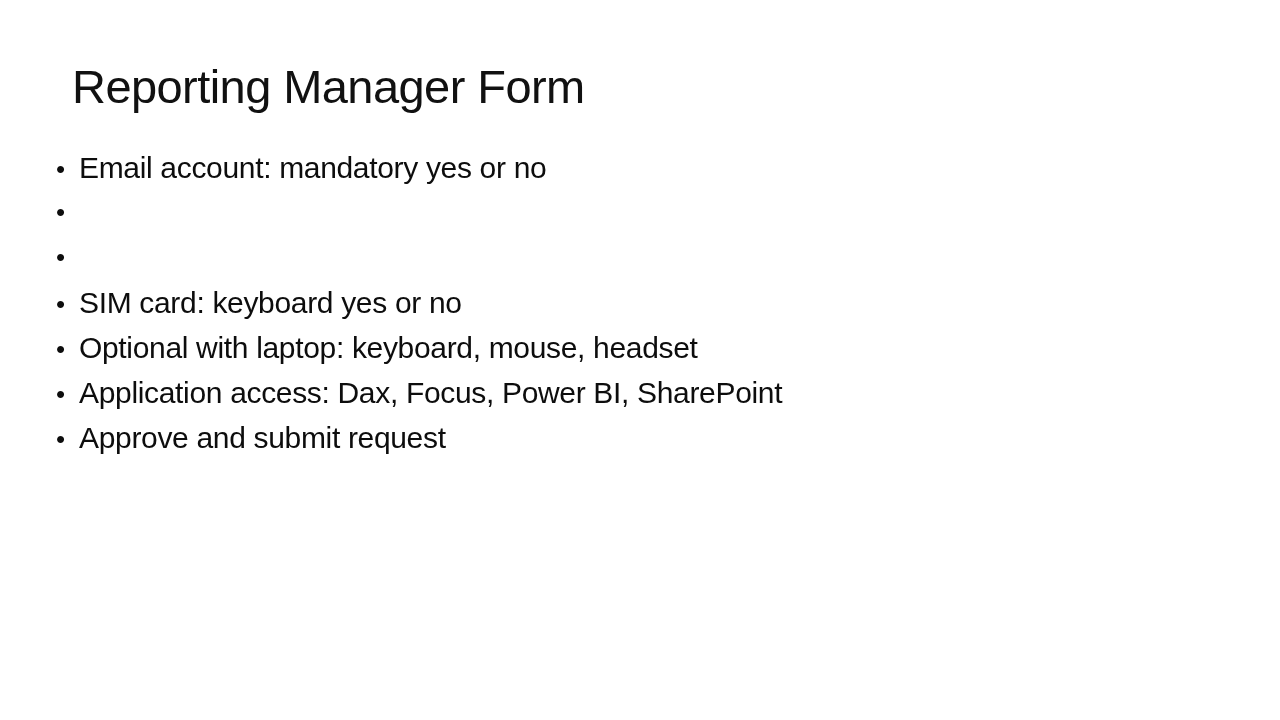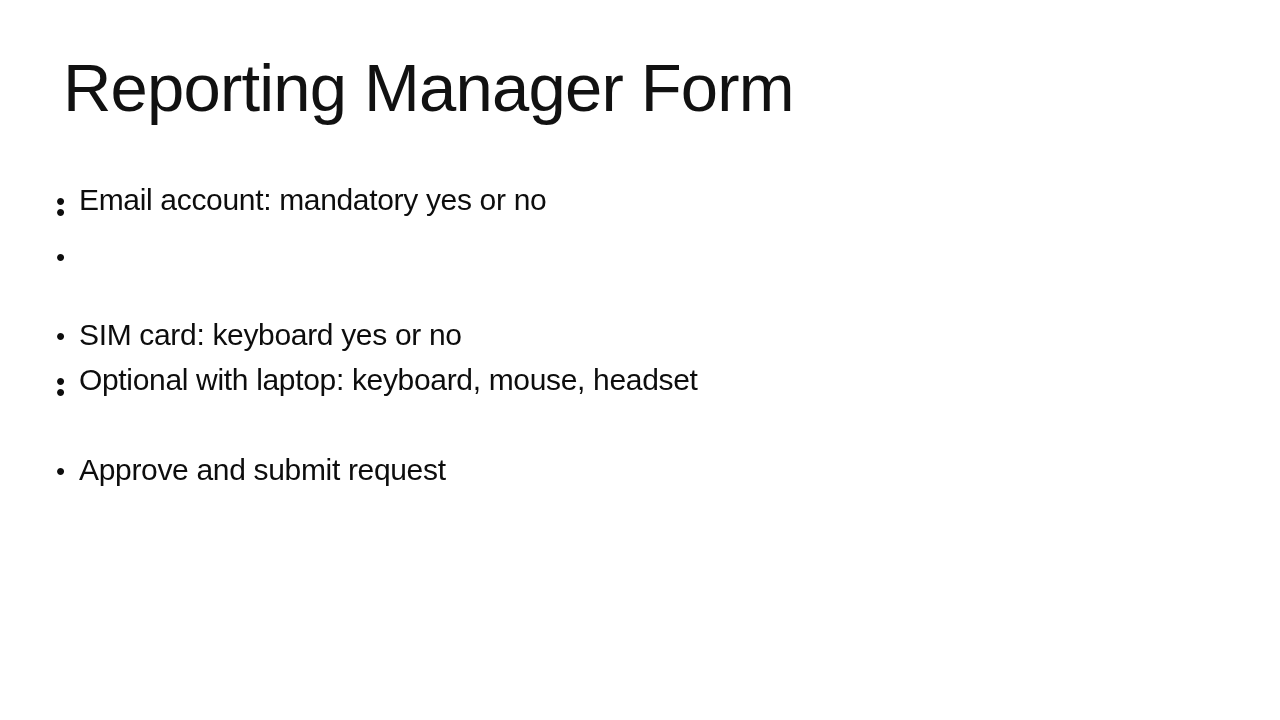--- a/index.html
+++ b/index.html
@@ -21,23 +21,23 @@
     height: 720px;
     background: #ffffff;
     box-sizing: border-box;
   }
 
   .slide-title {
     position: absolute;
     left: 55px;
     top: 46px;
     width: 1170px;
-    margin: 8px;
+    margin: 17px;
     font-family: "Liberation Sans", "DejaVu Sans", sans-serif;
-    font-size: 67px;
+    font-size: 47px;
     font-weight: 300;
     line-height: 1.02;
     letter-spacing: -0.012em;
     color: #111111;
     white-space: nowrap;
     -webkit-font-smoothing: antialiased;
   }
 
   .bullet-list {
     position: absolute;
@@ -67,21 +67,20 @@
     width: 23px;
     font-size: 26px;
     line-height: 45px;
     color: #0d0d0d;
     text-align: left;
   }
 
   .bullet-text {
     flex: 0 1 auto;
     line-height: 45px;
-    margin-top: 32px;
   }
 </style>
 </head>
 <body>
 
 <div class="slide">
 
   <h1 class="slide-title">Reporting Manager Form</h1>
 
   <ul class="bullet-list">
@@ -104,20 +103,21 @@
       <span class="bullet-text">SIM card: keyboard yes or no</span>
     </li>
 
     <li class="bullet-item">
       <span class="bullet-marker">•</span>
       <span class="bullet-text">Optional with laptop: keyboard, mouse, headset</span>
     </li>
 
     <li class="bullet-item">
       <span class="bullet-marker">•</span>
+      <span class="bullet-text">Application access: Dax, Focus, Power BI, SharePoint</span>
     </li>
 
     <li class="bullet-item">
       <span class="bullet-marker">•</span>
       <span class="bullet-text">Approve and submit request</span>
     </li>
 
   </ul>
 
 </div>

